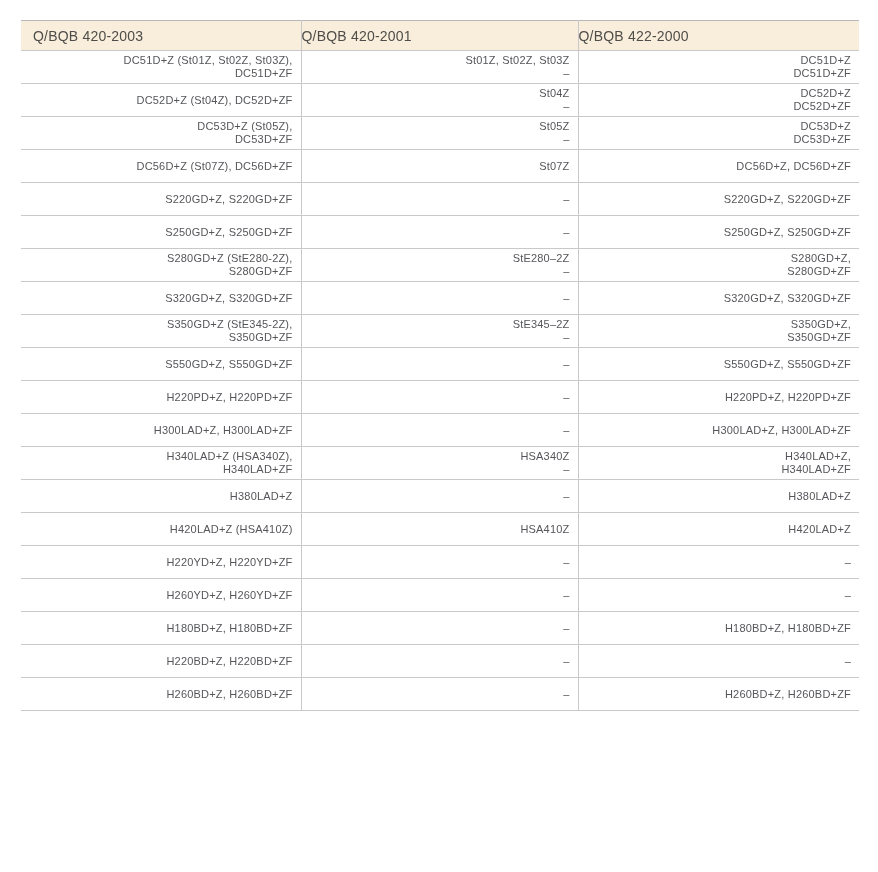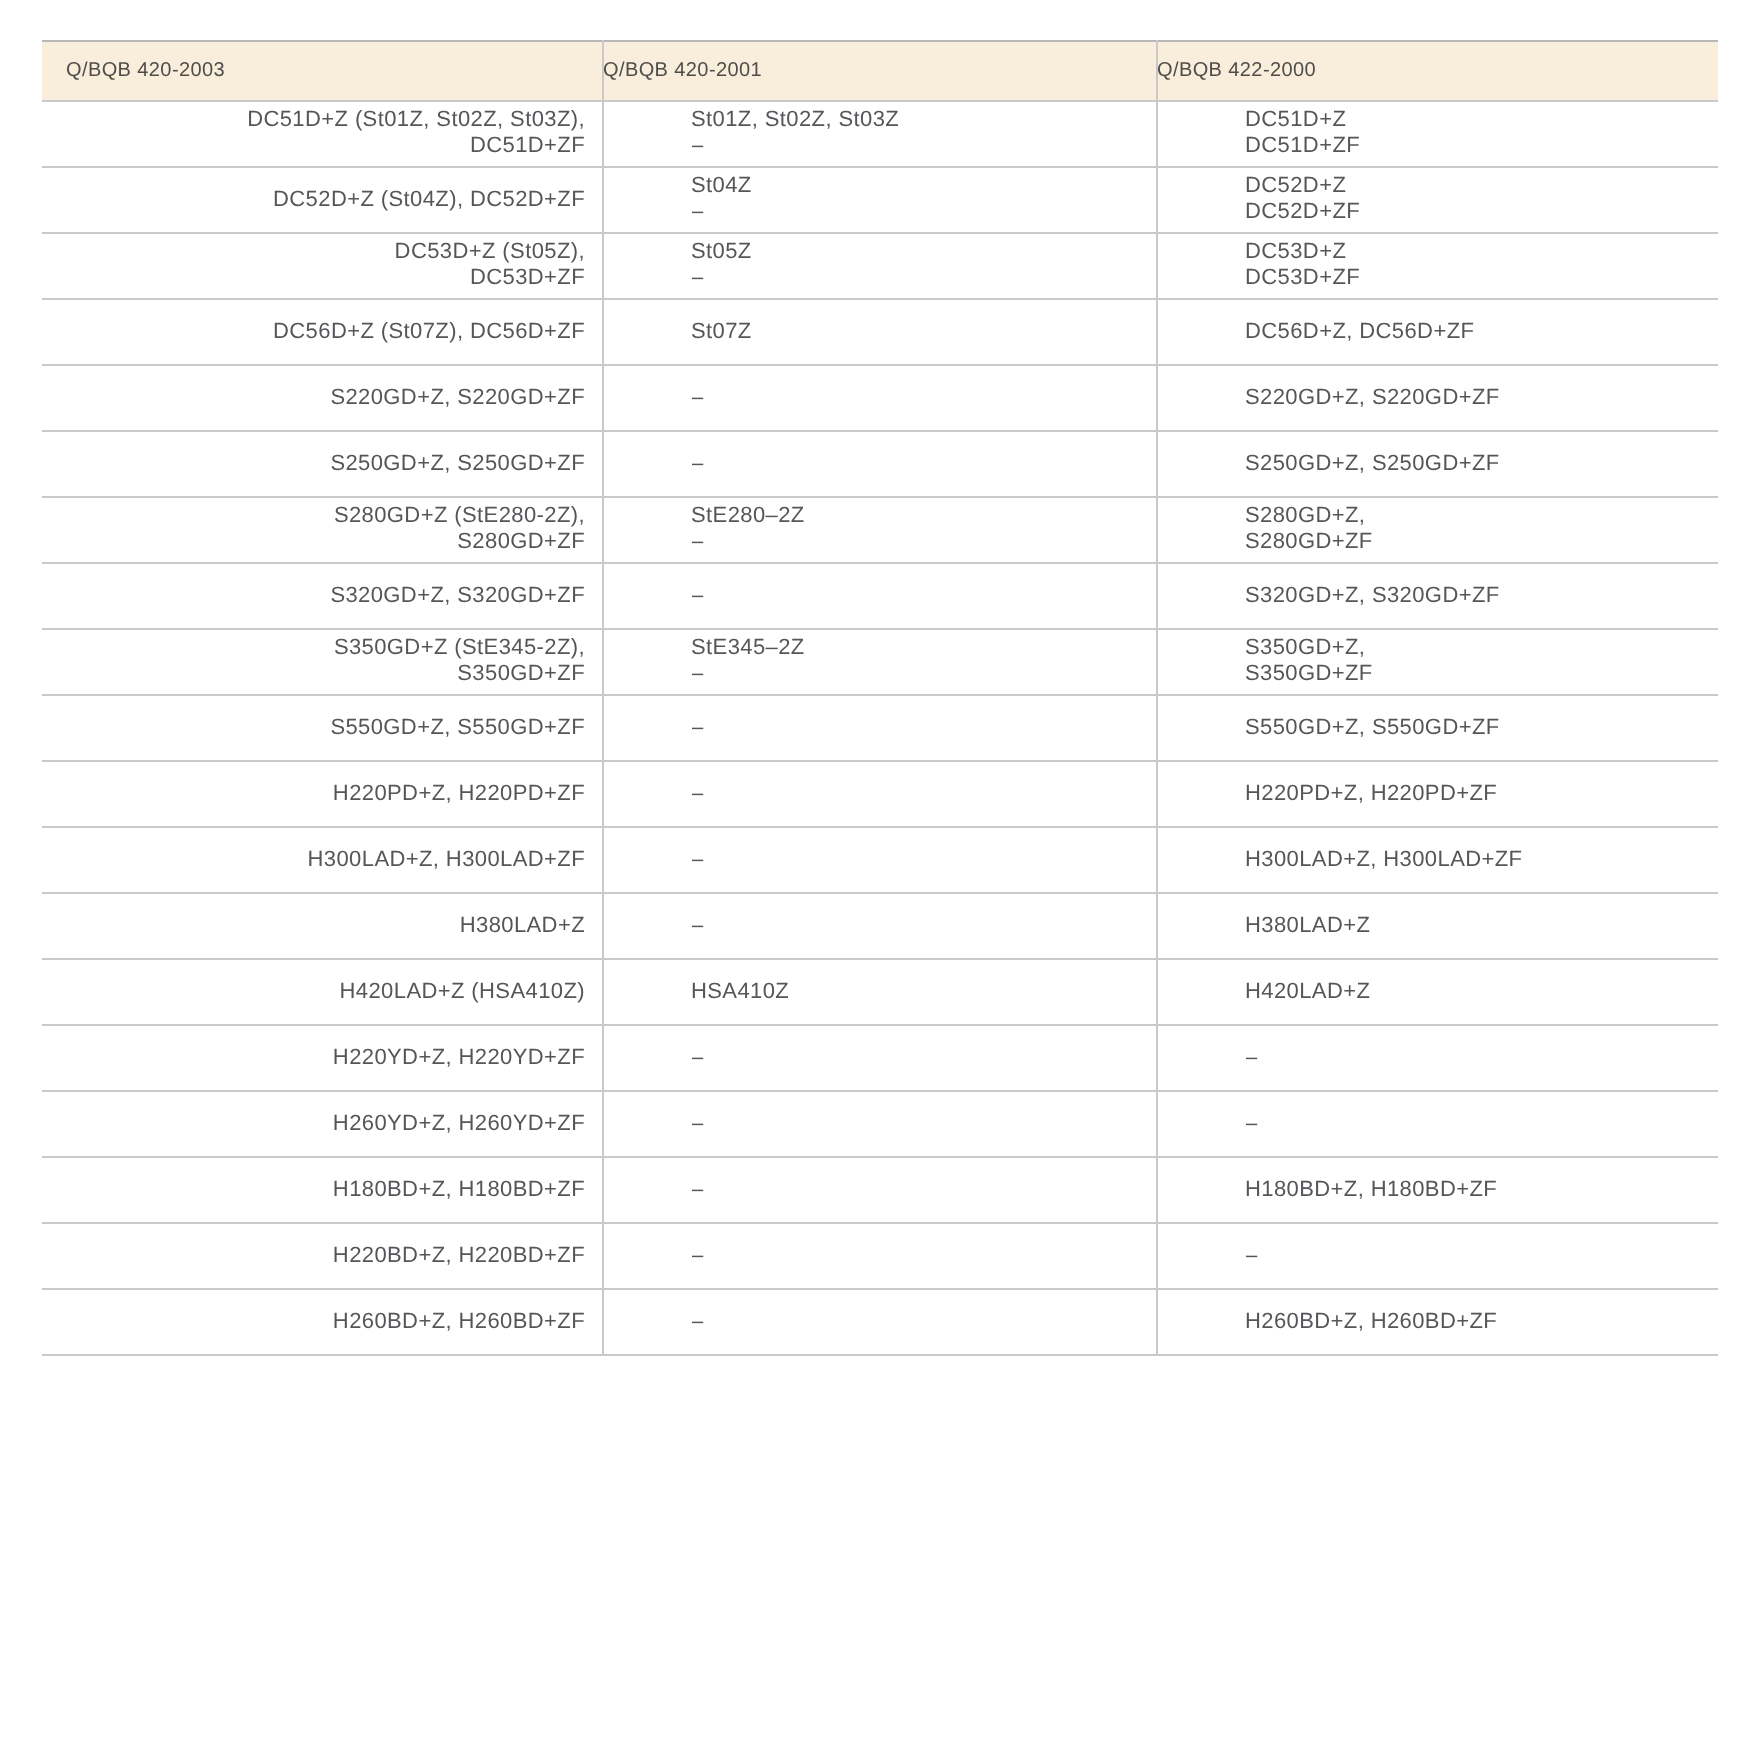--- a/index.html
+++ b/index.html
@@ -34,39 +34,39 @@
     color: var(--text);
     letter-spacing: 0.2px;
   }
   col.c1 { width: 280px; }
   col.c2 { width: 277px; }
   col.c3 { width: 281px; }
   thead th {
     background: var(--header-bg);
     color: var(--header-text);
     font-weight: normal;
-    font-size: 10px;
+    font-size: 14px;
     height: 30px;
     border-bottom: 1px solid var(--border);
     vertical-align: middle;
   }
   thead th.col-left  { text-align: left; padding-left: 12px; }
   thead th.col-center{ text-align: left; }
   th:not(:last-child), td:not(:last-child) {
     border-right: 1px solid var(--border);
   }
   tbody td {
     height: 33px;
     border-bottom: 1px solid var(--border);
     vertical-align: middle;
     padding: 3px 8px;
     line-height: 13px;
   }
   tbody td.col-left   { text-align: right; padding-left: 12px; }
-  tbody td.col-center { text-align: left; padding-left: 44px; }
+  tbody td.col-center { text-align: right; padding-left: 44px; }
   .line { white-space: nowrap; overflow: hidden; }
 </style>
 </head>
 <body>
 
 <div class="page">
   <table class="grades-table">
     <colgroup>
       <col class="c1">
         <col class="c2">
@@ -221,20 +221,34 @@
           </td>
           <td class="col-center">
             <div class="line">–</div>
           </td>
           <td class="col-center">
             <div class="line">H300LAD+Z, H300LAD+ZF</div>
           </td>
         </tr>
         <tr>
           <td class="col-left">
+            <div class="line">H340LAD+Z (HSA340Z),</div>
+            <div class="line">H340LAD+ZF</div>
+          </td>
+          <td class="col-center">
+            <div class="line">HSA340Z</div>
+            <div class="line">–</div>
+          </td>
+          <td class="col-center">
+            <div class="line">H340LAD+Z,</div>
+            <div class="line">H340LAD+ZF</div>
+          </td>
+        </tr>
+        <tr>
+          <td class="col-left">
             <div class="line">H380LAD+Z</div>
           </td>
           <td class="col-center">
             <div class="line">–</div>
           </td>
           <td class="col-center">
             <div class="line">H380LAD+Z</div>
           </td>
         </tr>
         <tr>

